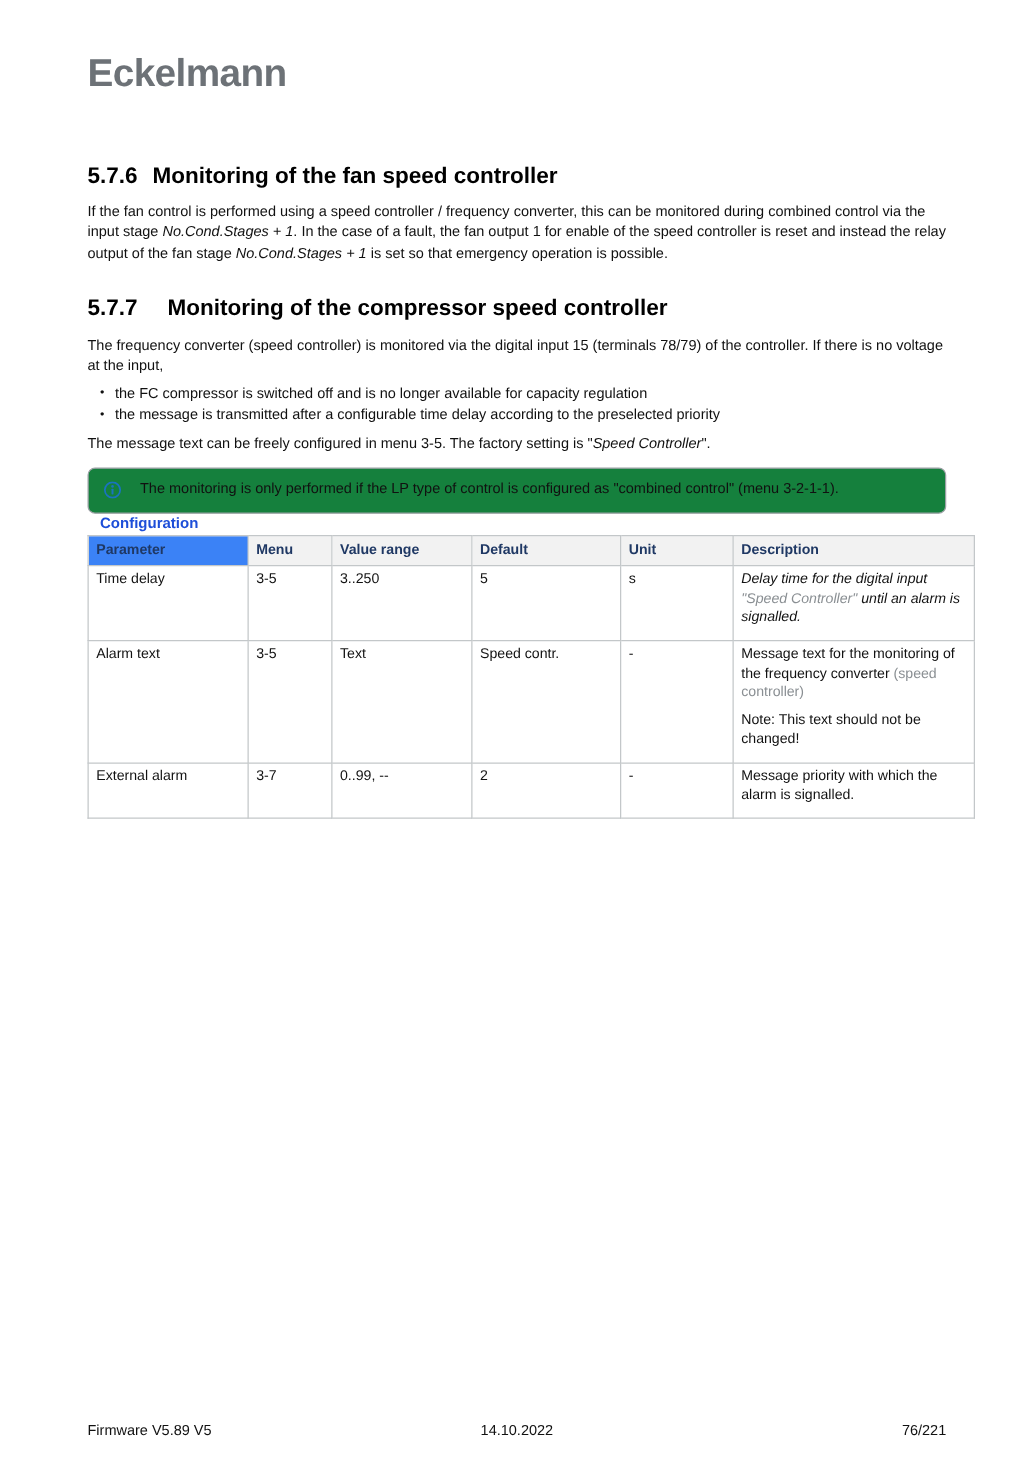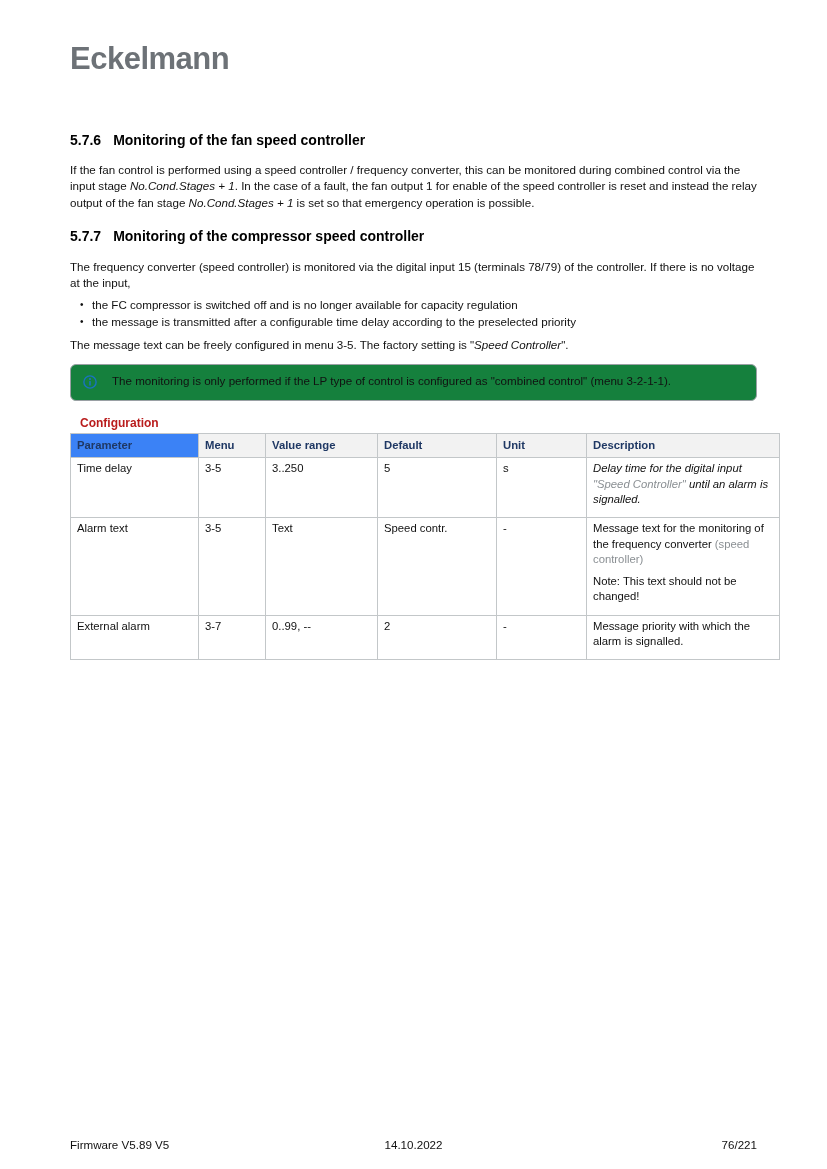--- a/index.html
+++ b/index.html
@@ -22,29 +22,29 @@
   }
   .logo {
     margin-top: 42px;
     font-size: 31px;
     line-height: 34px;
     font-weight: bold;
     letter-spacing: -0.5px;
     color: #6d7277;
   }
   h2.section-heading {
-    font-size: 14px;
+    font-size: 18px;
     line-height: 15px;
     font-weight: bold;
     color: #000;
     display: flex;
   }
   h2.section-heading .h-num { margin-right: 12px; }
   .h-576 { margin-top: 57px; }
-  .h-577 { margin-top: 18px; }
+  .h-577 { margin-top: 28px; gap: 12px; }
   .body-text {
     font-size: 11.6px;
     line-height: 16.3px;
     color: #111;
   }
   .rich p { margin: 0; }
   .rich p + p { margin-top: 7px; }
   .para-1 { margin-top: 14px; }
   .para-intro { margin-top: 15px; }
   .bullet-list {
@@ -78,25 +78,25 @@
     height: 14px;
     margin-top: 2px;
     margin-right: 15px;
   }
   .note-text {
     font-size: 11.6px;
     line-height: 16.3px;
     color: #111;
   }
   .table-caption {
-    margin-top: 15px;
+    margin-top: 0;
     margin-left: 10px;
     font-size: 12px;
     font-weight: bold;
-    color: #b91c1c;
+    color: #1d4ed8;
   }
   table.config-table {
     margin-top: 3px;
     width: 686px;
     border-collapse: collapse;
     table-layout: fixed;
     font-size: 11.3px;
     line-height: 15.3px;
   }
   table.config-table th, table.config-table td {

